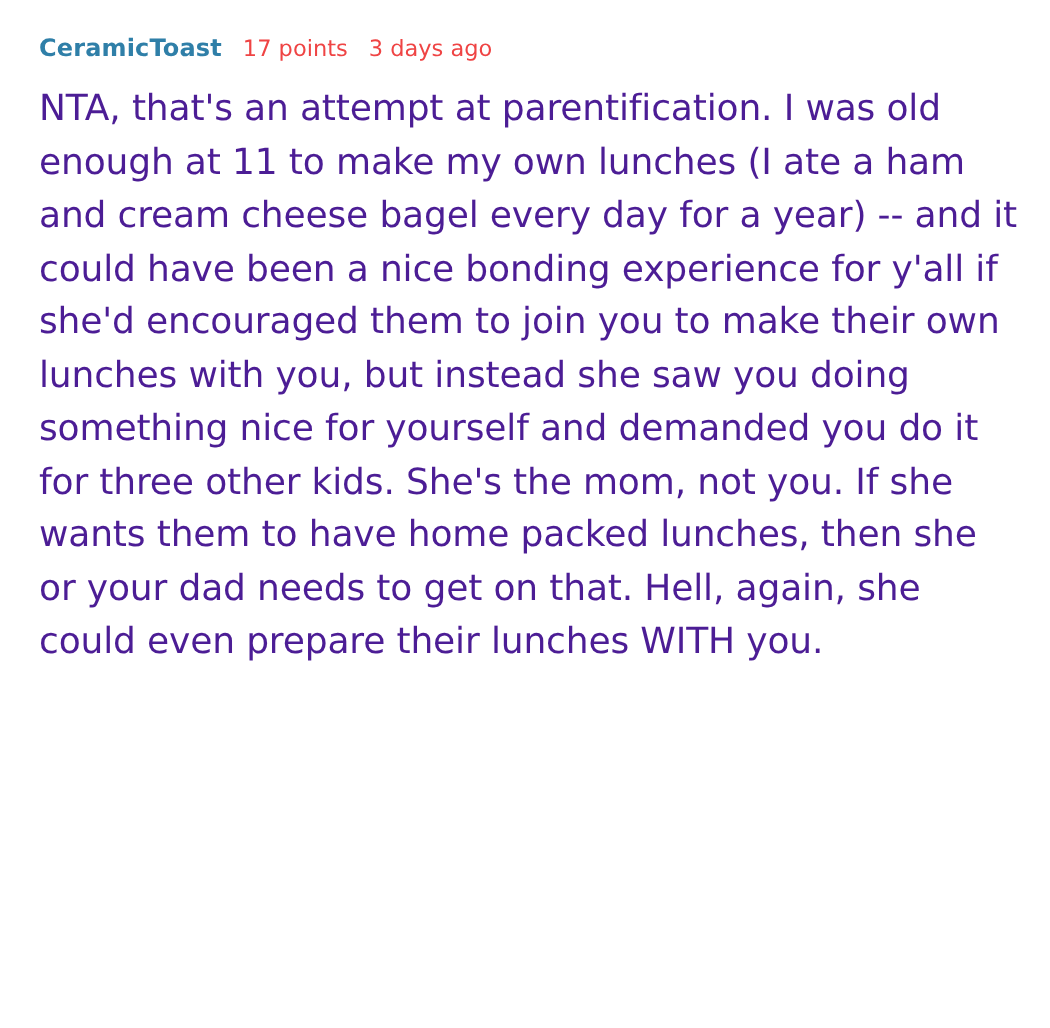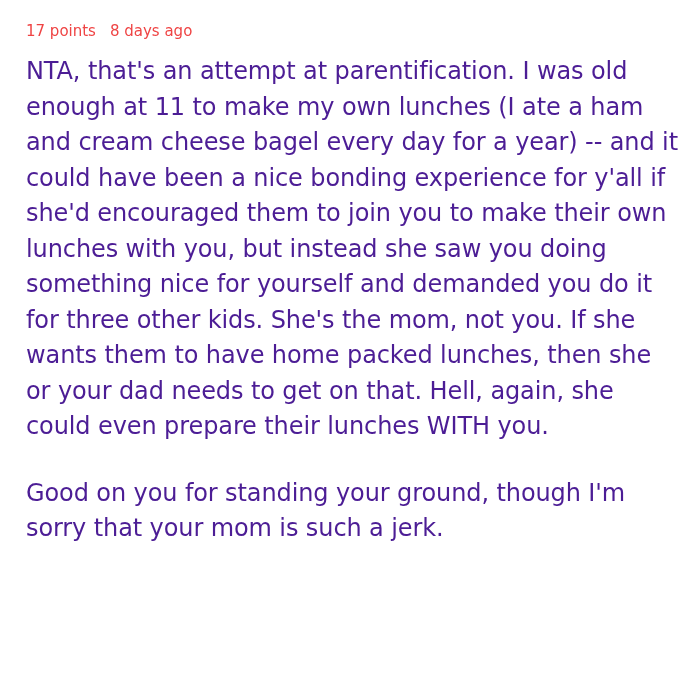--- a/index.html
+++ b/index.html
@@ -50,23 +50,23 @@
   .para-gap {
     height: 31px;
   }
 </style>
 </head>
 <body>
 
 <div class="comment">
 
   <div class="meta">
+    <span class="author">CeramicToast</span>
     <span class="points">17 points</span>
-    <span class="timestamp">8 days ago</span>
+    <span class="timestamp">3 days ago</span>
   </div>
 
   <div class="body-text">
     <p>NTA, that's an attempt at parentification. I was old enough at 11 to make my own lunches (I ate a ham and cream cheese bagel every day for a year) -- and it could have been a nice bonding experience for y'all if she'd encouraged them to join you to make their own lunches with you, but instead she saw you doing something nice for yourself and demanded you do it for three other kids. She's the mom, not you. If she wants them to have home packed lunches, then she or your dad needs to get on that. Hell, again, she could even prepare their lunches WITH you.</p>
     <div class="para-gap"></div>
-    <p>Good on you for standing your ground, though I'm sorry that your mom is such a jerk.</p>
   </div>
 
 </div>
 
 </body></html>

